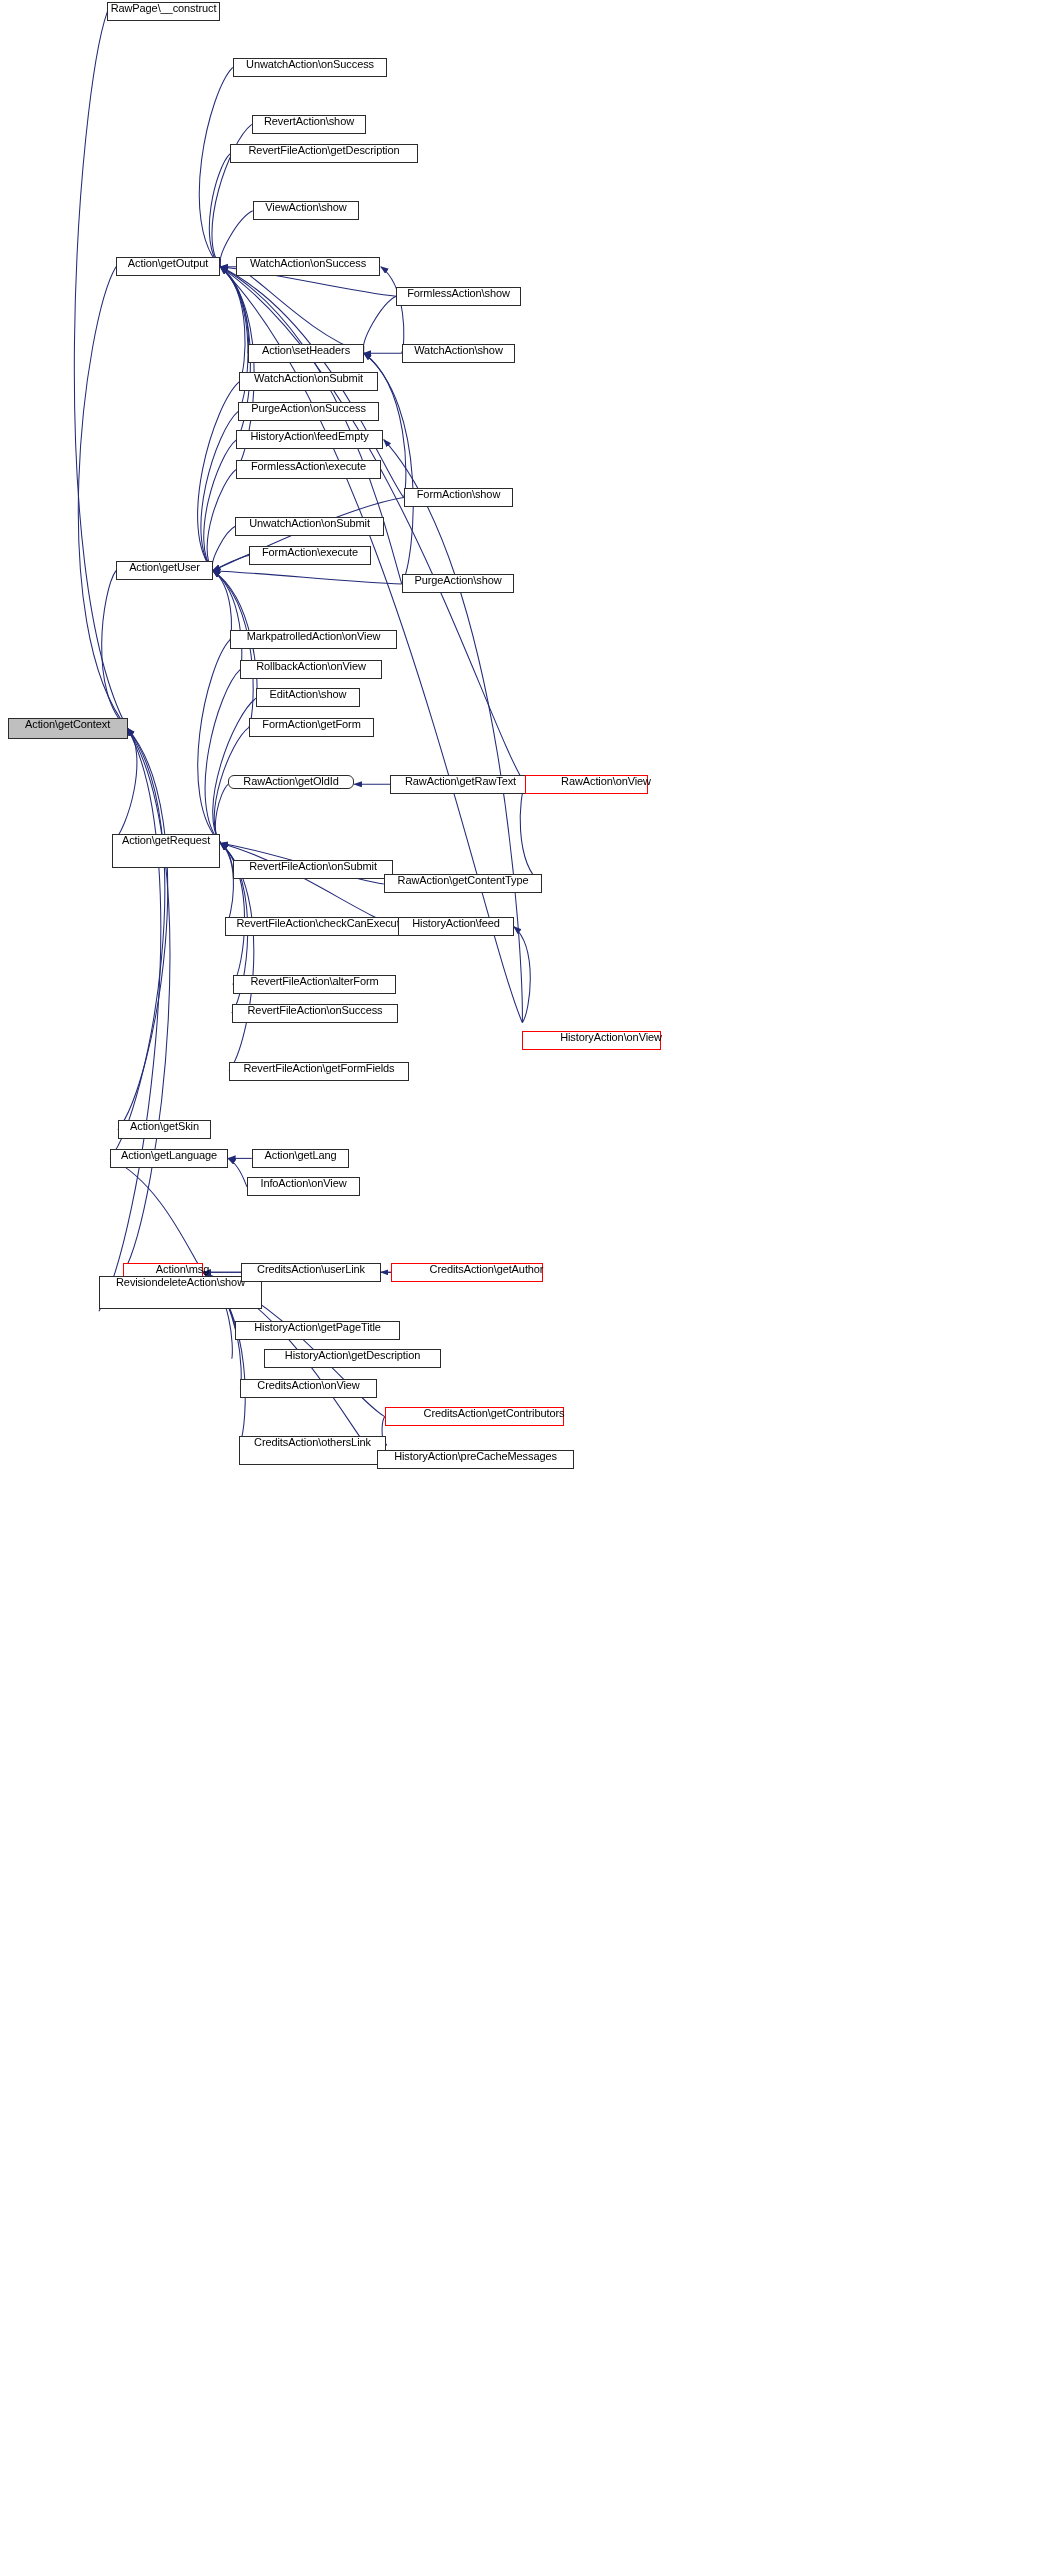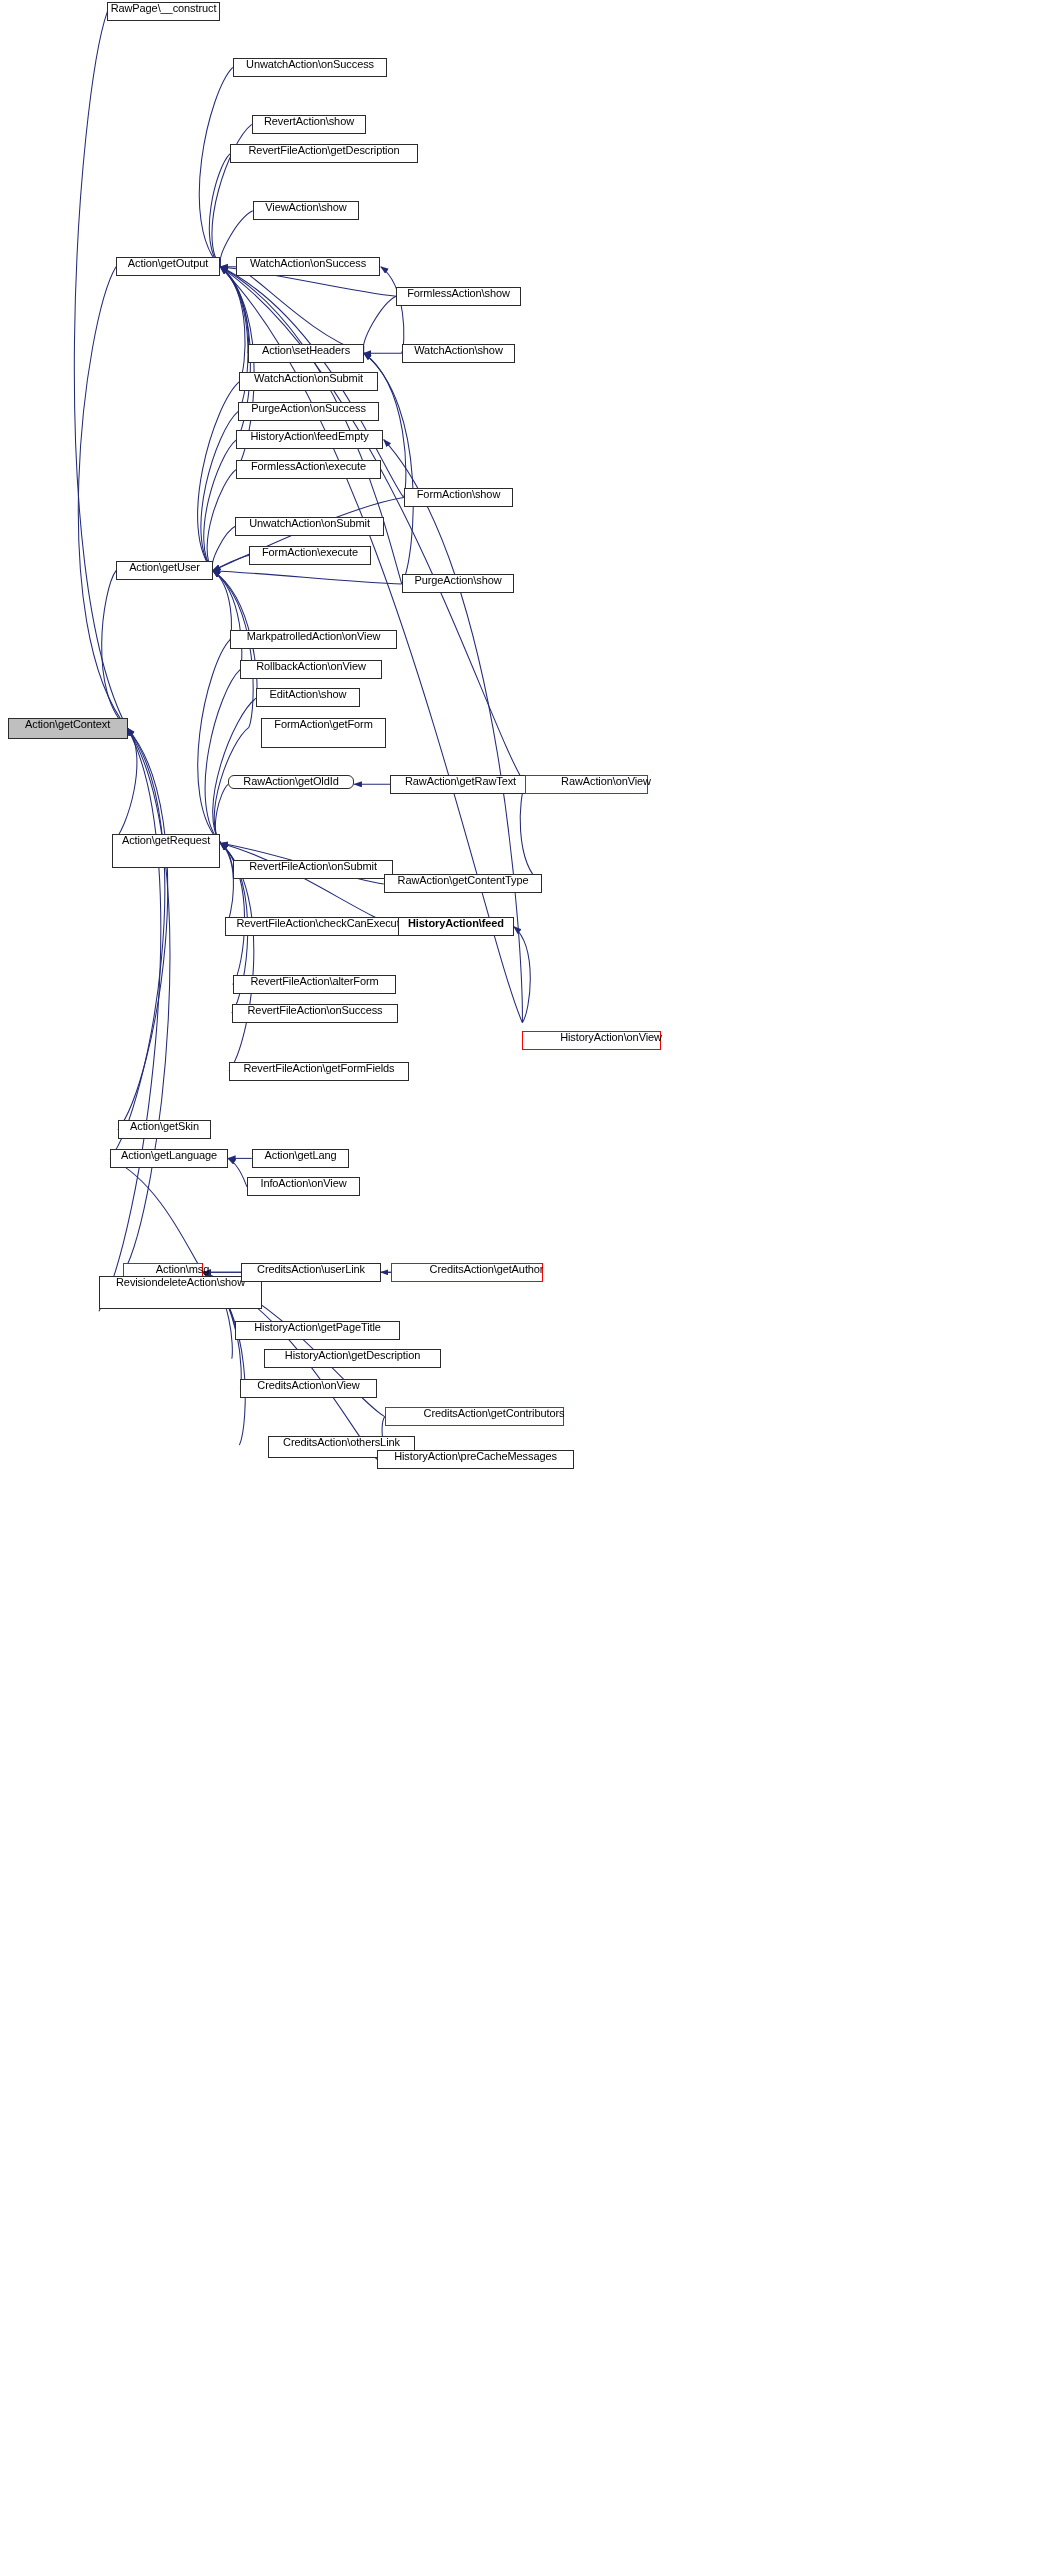--- a/index.html
+++ b/index.html
@@ -175,21 +175,21 @@
       </div>
       <div class="node" style="left: 230px; top: 630px; width: 167px; height: 19px;">
         <span>MarkpatrolledAction\onView</span>
       </div>
       <div class="node" style="left: 240px; top: 660px; width: 142px; height: 19px;">
         <span>RollbackAction\onView</span>
       </div>
       <div class="node" style="left: 256px; top: 688px; width: 104px; height: 19px;">
         <span>EditAction\show</span>
       </div>
-      <div class="node" style="left: 261px; top: 718px; width: 125px; height: 30px;">
+      <div class="node" style="left: 249px; top: 718px; width: 125px; height: 19px;">
         <span>FormAction\getForm</span>
       </div>
       <div class="node" style="left: 228px; top: 775px; width: 126px; height: 14px; border-radius: 6px;">
         <span>RawAction\getOldId</span>
       </div>
       <div class="node" style="left: 233px; top: 860px; width: 160px; height: 19px;">
         <span>RevertFileAction\onSubmit</span>
       </div>
       <div class="node" style="left: 225px; top: 917px; width: 192px; height: 19px;">
         <span>RevertFileAction\checkCanExecute</span>
@@ -214,42 +214,42 @@
       </div>
       <div class="node" style="left: 235px; top: 1321px; width: 165px; height: 19px;">
         <span>HistoryAction\getPageTitle</span>
       </div>
       <div class="node" style="left: 232px; top: 1349px; width: 177px; height: 19px; margin-left: 32px;">
         <span>HistoryAction\getDescription</span>
       </div>
       <div class="node" style="left: 240px; top: 1379px; width: 137px; height: 19px;">
         <span>CreditsAction\onView</span>
       </div>
-      <div class="node" style="left: 239px; top: 1436px; width: 147px; height: 22px; margin-left: 29px;">
+      <div class="node" style="left: 239px; top: 1436px; width: 147px; height: 29px;">
         <span>CreditsAction\othersLink</span>
       </div>
       <div class="node" style="left: 396px; top: 287px; width: 125px; height: 19px;">
         <span>FormlessAction\show</span>
       </div>
       <div class="node" style="left: 402px; top: 344px; width: 113px; height: 19px;">
         <span>WatchAction\show</span>
       </div>
       <div class="node" style="left: 404px; top: 488px; width: 109px; height: 19px;">
         <span>FormAction\show</span>
       </div>
       <div class="node" style="left: 402px; top: 574px; width: 112px; height: 19px;">
         <span>PurgeAction\show</span>
       </div>
       <div class="node" style="left: 390px; top: 775px; width: 141px; height: 19px;">
         <span>RawAction\getRawText</span>
       </div>
       <div class="node" style="left: 384px; top: 874px; width: 158px; height: 19px;">
         <span>RawAction\getContentType</span>
       </div>
-      <div class="node" style="left: 398px; top: 917px; width: 116px; height: 19px; font-weight: bold;">
+      <div class="node" style="left: 398px; top: 917px; width: 116px; height: 19px;">
         <span>HistoryAction\feed</span>
       </div>
       <div class="node red" style="left: 525px; top: 775px; width: 123px; height: 19px;">
         <span>RawAction\onView</span>
       </div>
       <div class="node red" style="left: 522px; top: 1031px; width: 139px; height: 19px;">
         <span>HistoryAction\onView</span>
       </div>
       <div class="node red" style="left: 391px; top: 1263px; width: 152px; height: 19px;">
         <span>CreditsAction\getAuthor</span>

